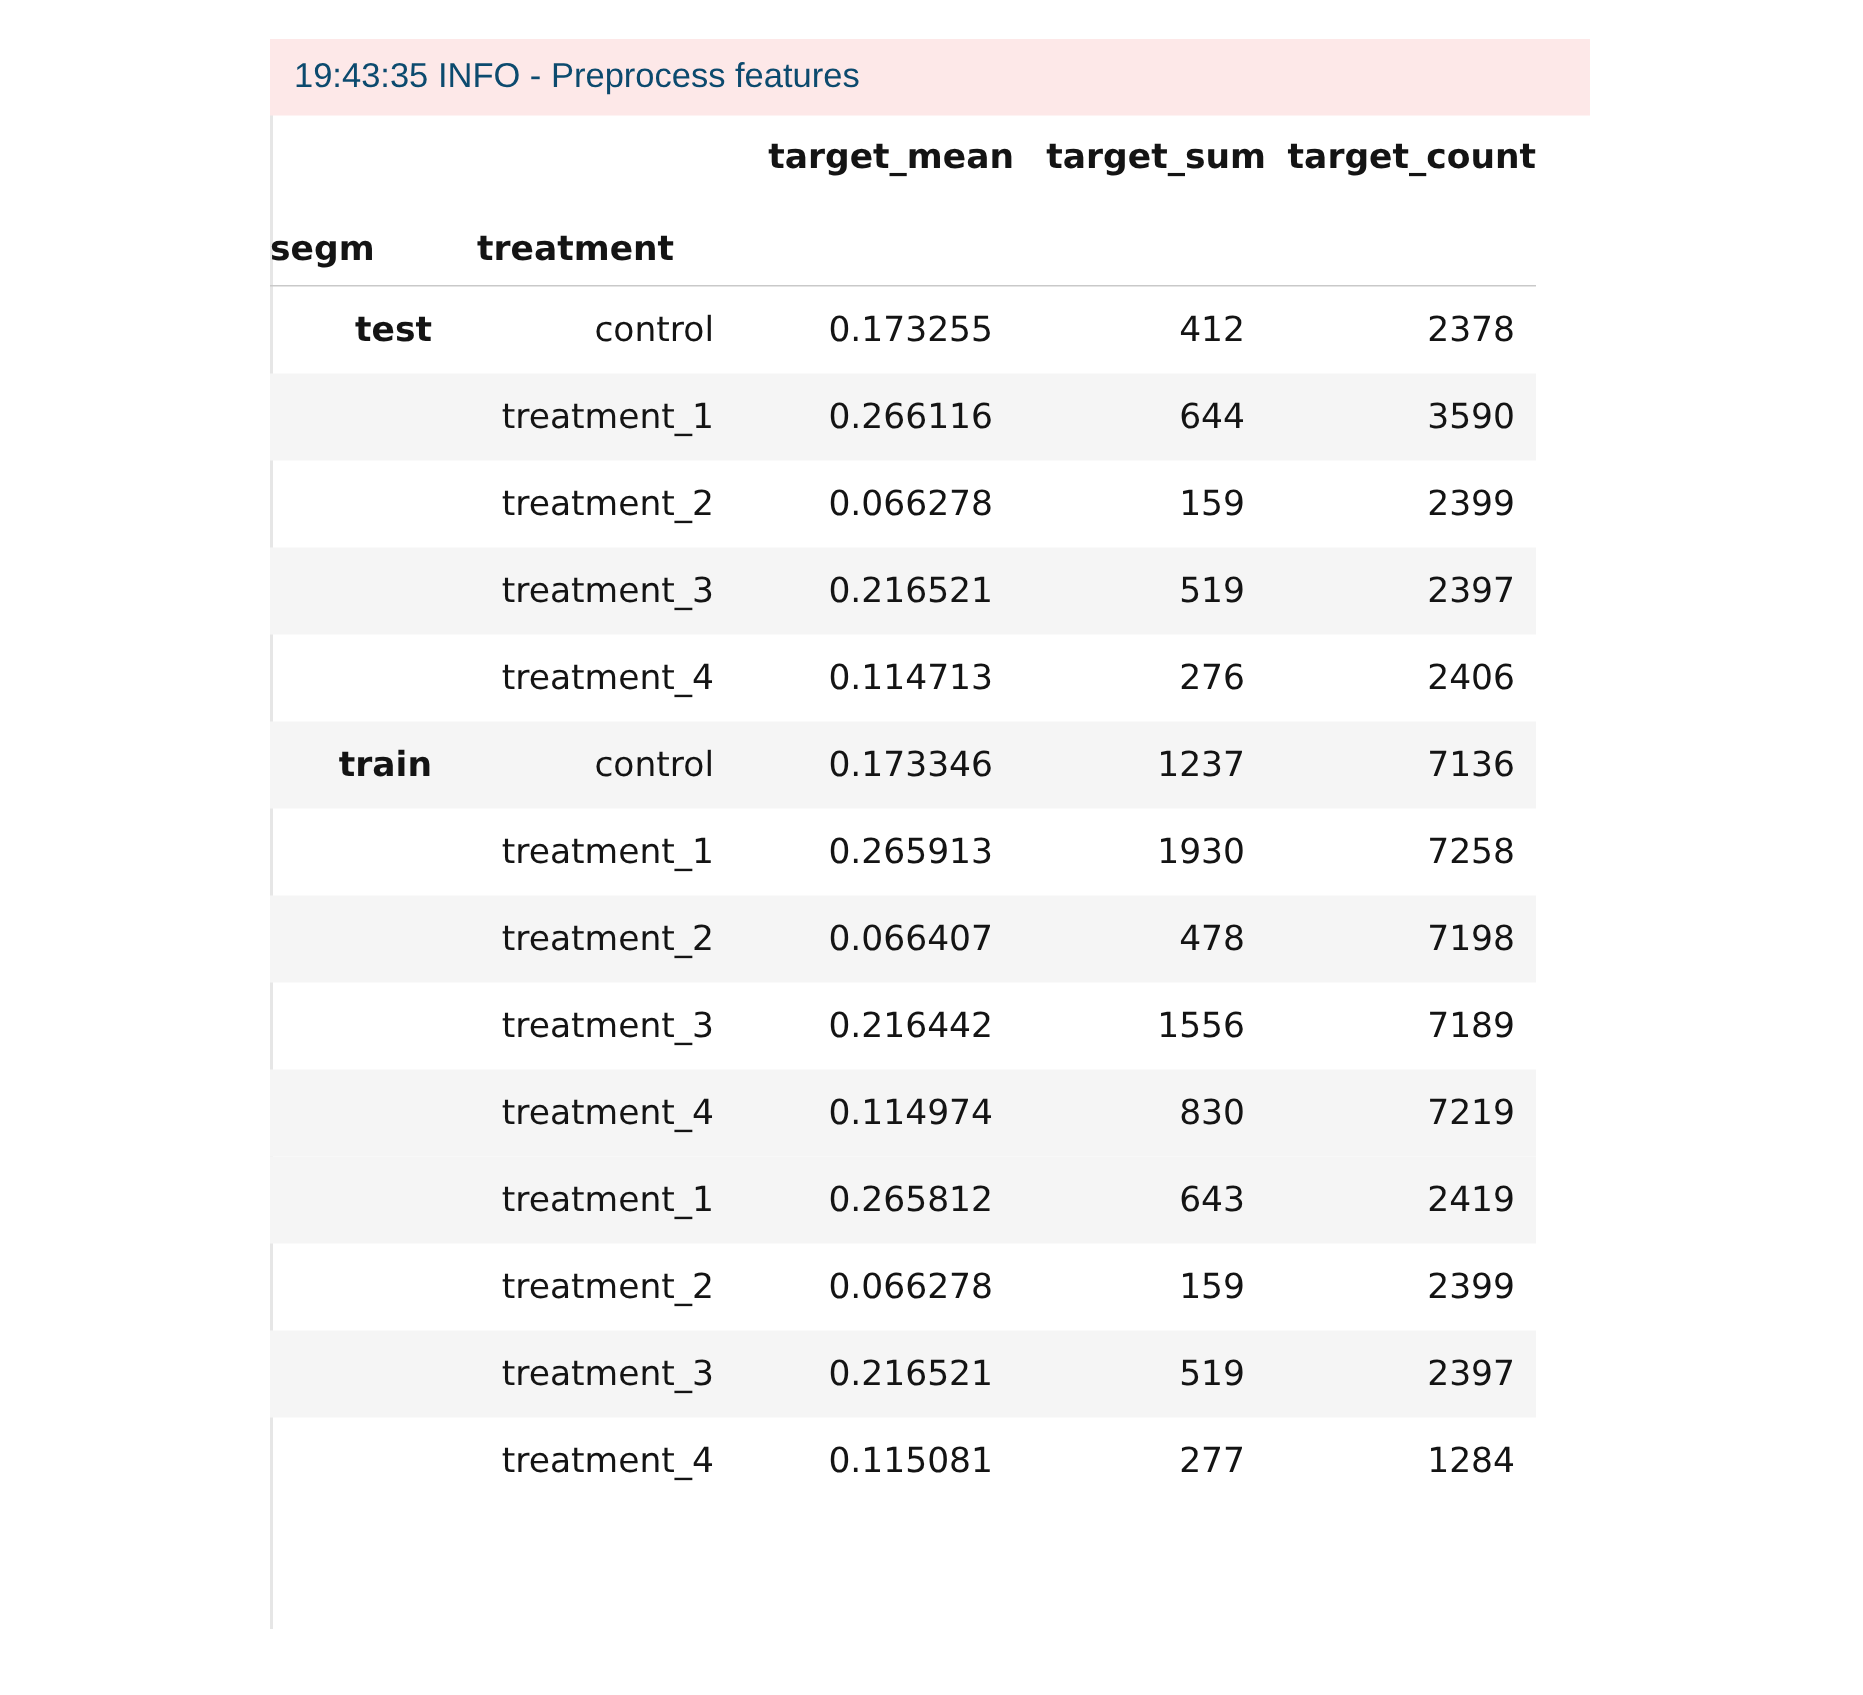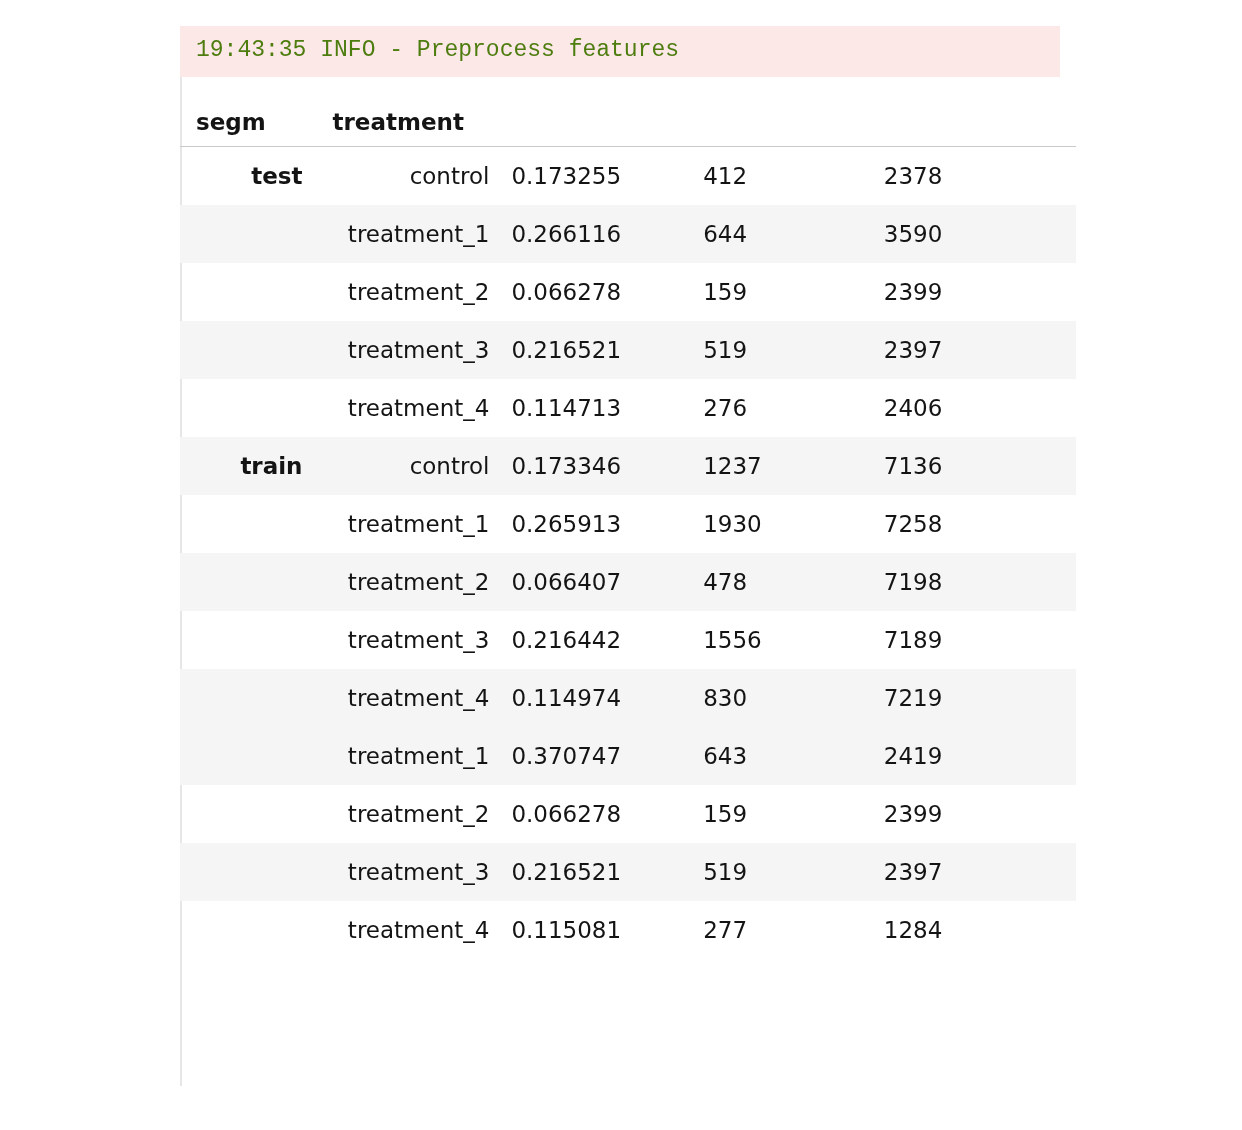--- a/index.html
+++ b/index.html
@@ -38,24 +38,24 @@
   }
 
   .log-block {
     background: #fde8e8;
     padding: 8px 0 10px 16px;
     width: 880px;
     box-sizing: border-box;
   }
 
   .log-line {
-    font-family: Liberation Mono, monospace;
+    font-family: Liberation Sans, sans-serif;
     font-size: 23px;
     line-height: 33px;
-    color: #4d7c0f;
+    color: #0c4a6e;
     white-space: pre;
   }
 
   table.df {
     border-collapse: collapse;
     margin-top: 6px;
     margin-left: 0;
     font-size: 23px;
     color: #141414;
   }
@@ -76,21 +76,20 @@
     font-weight: bold;
     text-align: right;
     padding-bottom: 4px;
     padding-right: 14px;
     height: 44px;
     font-size: 23px;
   }
 
   thead tr.idx-names th {
     text-align: left;
-    padding-left: 16px;
     padding-right: 0;
     height: 52px;
     vertical-align: bottom;
     padding-bottom: 10px;
   }
   thead tr.idx-names th.c-treat {
     padding-left: 20px;
   }
 
   tbody tr td {
@@ -111,20 +110,21 @@
   }
 
   tbody td.treat {
     font-weight: normal;
     text-align: right;
     padding-right: 22px;
     white-space: nowrap;
   }
 
   tbody td.num {
+    text-align: right;
     padding-right: 14px;
     font-weight: normal;
     white-space: nowrap;
   }
 
   
   .hdr-rule td {
     border-bottom: 1px solid #c9c9c9;
     height: 1px;
     padding: 0;
@@ -138,20 +138,27 @@
   <div class="cell-gutter"></div>
 
   <div class="output-cell">
 
     <div class="log-block">
       <div class="log-line">19:43:35 INFO - Preprocess features</div>
     </div>
 
     <table class="df">
       <thead>
+        <tr>
+          <th class="c-segm blank"></th>
+          <th class="c-treat blank"></th>
+          <th class="c-mean">target_mean</th>
+          <th class="c-sum">target_sum</th>
+          <th class="c-count">target_count</th>
+        </tr>
         <tr class="idx-names">
           <th class="c-segm">segm</th>
           <th class="c-treat">treatment</th>
           <th class="c-mean"></th>
           <th class="c-sum"></th>
           <th class="c-count"></th>
         </tr>
       </thead>
       <tbody>
         <tr class="hdr-rule">
@@ -226,21 +233,21 @@
           <td class="segm"></td>
           <td class="treat">treatment_4</td>
           <td class="num">0.114974</td>
           <td class="num">830</td>
           <td class="num">7219</td>
         </tr>
 
         <tr class="odd">
           <td class="segm"></td>
           <td class="treat">treatment_1</td>
-          <td class="num">0.370747</td>
+          <td class="num">0.265812</td>
           <td class="num">643</td>
           <td class="num">2419</td>
         </tr>
         <tr>
           <td class="segm"></td>
           <td class="treat">treatment_2</td>
           <td class="num">0.066278</td>
           <td class="num">159</td>
           <td class="num">2399</td>
         </tr>

